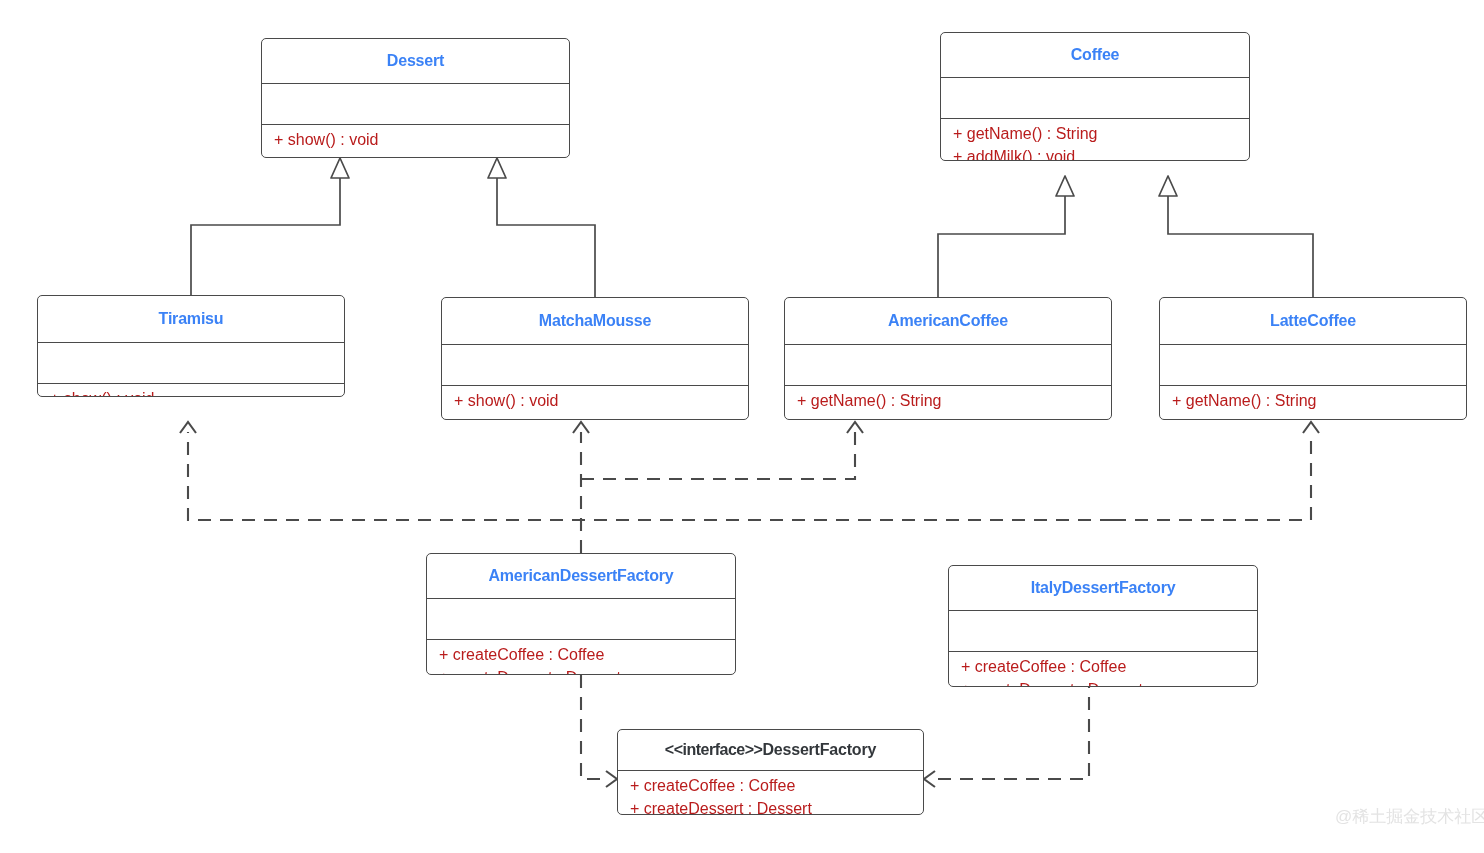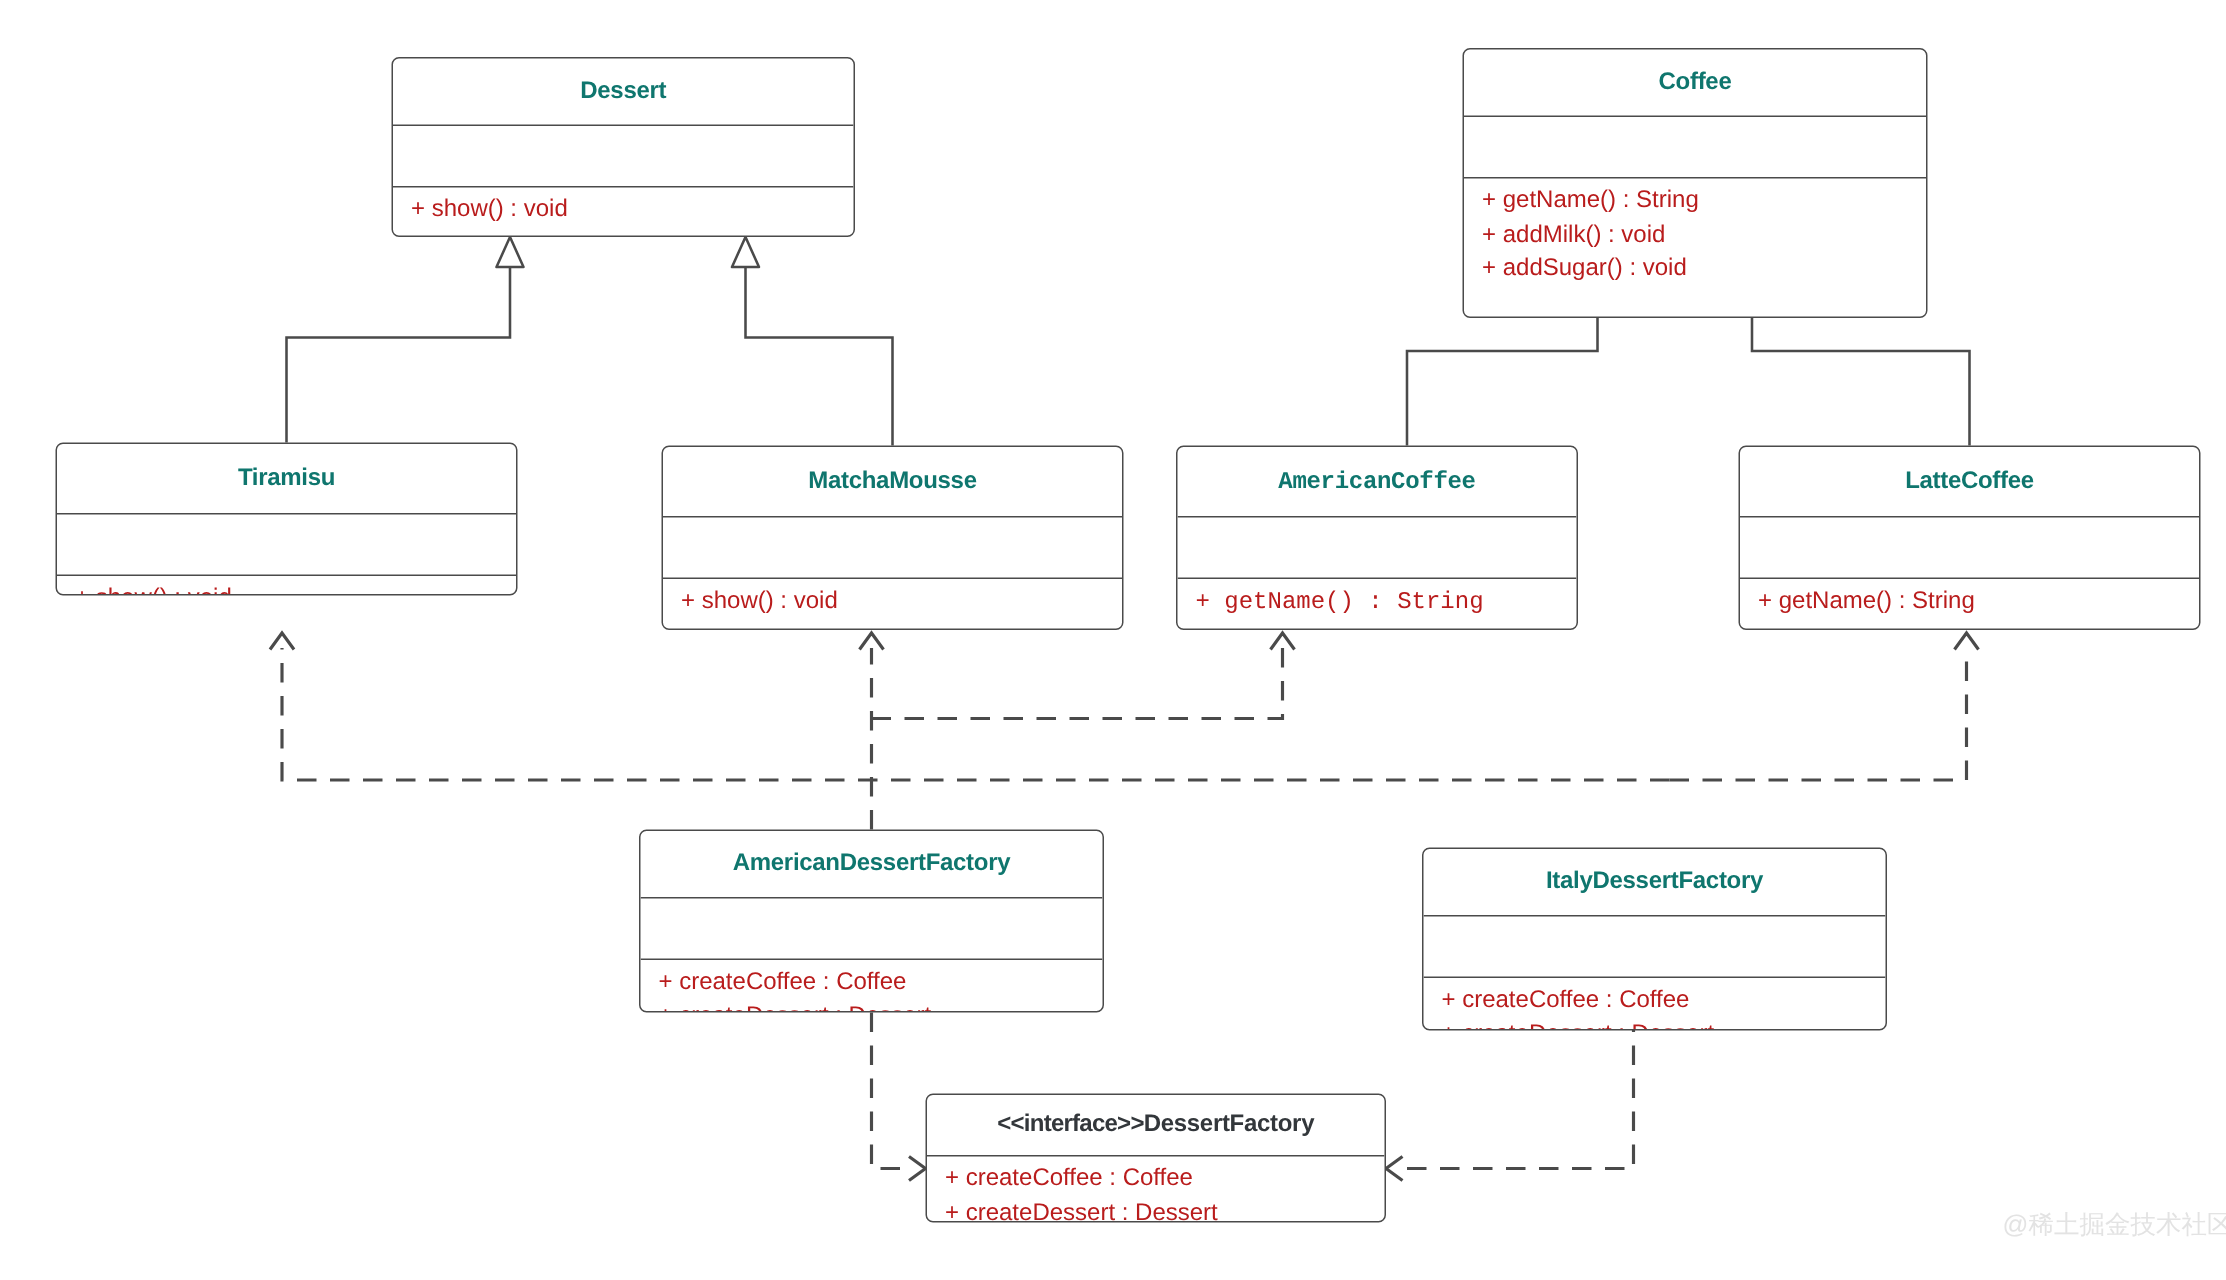--- a/index.html
+++ b/index.html
@@ -31,21 +31,21 @@
     border-radius: 5px;
     background: #ffffff;
     overflow: hidden;
     z-index: 5;
   }
   .cls-name {
     box-sizing: border-box;
     width: 100%;
     text-align: center;
     font-weight: bold;
-    color: #0f766e;
+    color: #3b82f6;
     letter-spacing: -0.2px;
     white-space: nowrap;
   }
   .cls-divider {
     width: 100%;
     height: 0;
     border-top: 1.6px solid #4a4a4a;
   }
   .cls-attrs {
     box-sizing: border-box;
@@ -146,21 +146,21 @@
   <div class="uml-class" style="left: 261px; top: 38px; width: 309px; height: 120px;">
     <div class="cls-name" style="height: 44px; line-height: 44px; font-size: 16px;">Dessert</div>
     <div class="cls-divider"></div>
     <div class="cls-attrs" style="height: 40px;"></div>
     <div class="cls-divider"></div>
     <div class="cls-ops" style="font-size: 16px;">
       <div class="op-line">+ show() : void</div>
     </div>
   </div>
 
-  <div class="uml-class" style="left: 975px; top: 32px; width: 310px; height: 180px;">
+  <div class="uml-class" style="left: 940px; top: 32px; width: 310px; height: 129px;">
     <div class="cls-name" style="height: 44px; line-height: 44px; font-size: 16px;">Coffee</div>
     <div class="cls-divider"></div>
     <div class="cls-attrs" style="height: 40px;"></div>
     <div class="cls-divider"></div>
     <div class="cls-ops" style="font-size: 16px;">
       <div class="op-line">+ getName() : String</div>
       <div class="op-line">+ addMilk() : void</div>
       <div class="op-line">+ addSugar() : void</div>
     </div>
   </div>
@@ -178,21 +178,21 @@
   <div class="uml-class" style="left: 441px; top: 297px; width: 308px; height: 123px;">
     <div class="cls-name" style="height: 46px; line-height: 46px; font-size: 16px;">MatchaMousse</div>
     <div class="cls-divider"></div>
     <div class="cls-attrs" style="height: 40px;"></div>
     <div class="cls-divider"></div>
     <div class="cls-ops" style="font-size: 16px;">
       <div class="op-line">+ show() : void</div>
     </div>
   </div>
 
-  <div class="uml-class" style="left: 784px; top: 297px; width: 268px; height: 123px; font-family: Liberation Mono, monospace;">
+  <div class="uml-class" style="left: 784px; top: 297px; width: 328px; height: 123px;">
     <div class="cls-name" style="height: 46px; line-height: 46px; font-size: 16px;">AmericanCoffee</div>
     <div class="cls-divider"></div>
     <div class="cls-attrs" style="height: 40px;"></div>
     <div class="cls-divider"></div>
     <div class="cls-ops" style="font-size: 16px;">
       <div class="op-line">+ getName() : String</div>
     </div>
   </div>
 
   <div class="uml-class" style="left: 1159px; top: 297px; width: 308px; height: 123px;">

